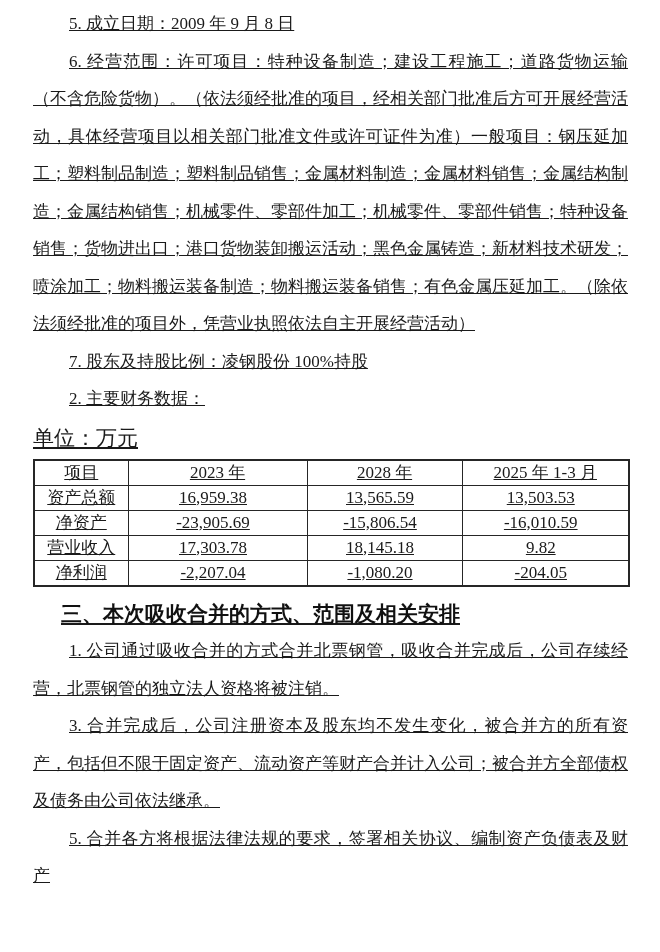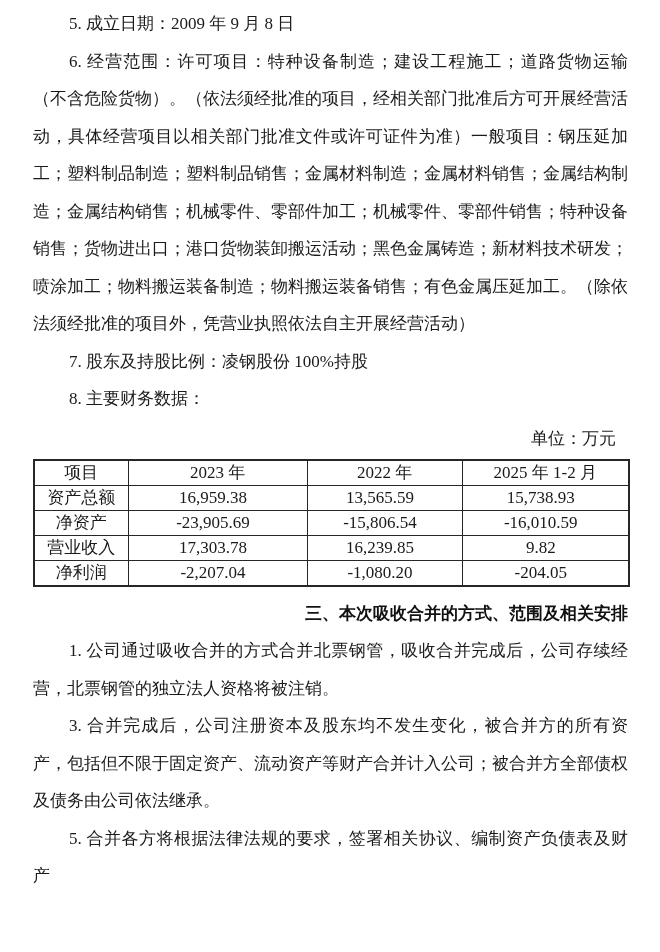--- a/index.html
+++ b/index.html
@@ -9,36 +9,36 @@
     overflow: hidden;
   }
   body {
     font-family: "Liberation Serif", "DejaVu Serif", serif;
     color: #1a1a1a;
   }
   .page {
     box-sizing: border-box;
     width: 660px; height: 952px;
     padding: 5px 32px 0 33px;
+    text-decoration: underline;
   }
   .body-para {
     margin: 0;
     font-size: 17px;
     line-height: 37.5px;
     text-align: justify;
     text-indent: 36px;
     word-break: break-all;
   }
   .force-justify {
     text-align-last: justify;
   }
   .unit-row {
-    font-size: 17px;
+    font-size: 21px;
     line-height: 41px;
-    text-align: right;
     padding-right: 12px;
   }
   table.fin-table {
     width: 595px;
     border-collapse: collapse;
     table-layout: fixed;
     font-size: 17px;
     border: 2px solid #262626;
   }
   .fin-table th, .fin-table td {
@@ -51,76 +51,75 @@
   }
   .fin-table th { text-align: center; }
   .fin-table td.c-item { text-align: center; margin-top: 26px; }
   .fin-table td.c-num { text-align: center; padding-right: 9px; }
   .col-item { width: 94px; }
   .col-y1 { width: 179px; }
   .col-y2 { width: 155px; }
   .col-y3 { width: 167px; }
   .section-heading {
     margin: 8px 0 0 0;
-    font-size: 17px;
+    font-size: 21px;
     line-height: 37.5px;
     font-family: "Liberation Sans", "DejaVu Sans", sans-serif;
     font-weight: bold;
     text-indent: 28px;
     color: #111111;
-    text-align: right;
   }
 </style>
 </head>
 <body>
 
 <div class="page">
 
   <p class="body-para">5. 成立日期：2009 年 9 月 8 日</p>
 
   <p class="body-para">6. 经营范围：许可项目：特种设备制造；建设工程施工；道路货物运输（不含危险货物）。（依法须经批准的项目，经相关部门批准后方可开展经营活动，具体经营项目以相关部门批准文件或许可证件为准）一般项目：钢压延加工；塑料制品制造；塑料制品销售；金属材料制造；金属材料销售；金属结构制造；金属结构销售；机械零件、零部件加工；机械零件、零部件销售；特种设备销售；货物进出口；港口货物装卸搬运活动；黑色金属铸造；新材料技术研发；喷涂加工；物料搬运装备制造；物料搬运装备销售；有色金属压延加工。（除依法须经批准的项目外，凭营业执照依法自主开展经营活动）</p>
 
   <p class="body-para">7. 股东及持股比例：凌钢股份 100%持股</p>
 
-  <p class="body-para">8. 主要财务数据：</p>
+  <p class="body-para">2. 主要财务数据：</p>
 
   <div class="unit-row">单位：万元</div>
 
   <table class="fin-table">
     <colgroup>
       <col class="col-item">
         <col class="col-y1">
         <col class="col-y2">
         <col class="col-y3">
     </colgroup>
     <thead>
       <tr>
         <th>项目</th>
         <th>2023 年</th>
-        <th>2022 年</th>
-        <th>2025 年 1-2 月</th>
+        <th>2028 年</th>
+        <th>2025 年 1-3 月</th>
       </tr>
     </thead>
     <tbody>
       <tr>
         <td class="c-item">资产总额</td>
         <td class="c-num">16,959.38</td>
         <td class="c-num">13,565.59</td>
-        <td class="c-num">15,738.93</td>
+        <td class="c-num">13,503.53</td>
       </tr>
       <tr>
         <td class="c-item">净资产</td>
         <td class="c-num">-23,905.69</td>
         <td class="c-num">-15,806.54</td>
         <td class="c-num">-16,010.59</td>
       </tr>
       <tr>
         <td class="c-item">营业收入</td>
         <td class="c-num">17,303.78</td>
-        <td class="c-num">16,239.85</td>
+        <td class="c-num">18,145.18</td>
         <td class="c-num">9.82</td>
       </tr>
       <tr>
         <td class="c-item">净利润</td>
         <td class="c-num">-2,207.04</td>
         <td class="c-num">-1,080.20</td>
         <td class="c-num">-204.05</td>
       </tr>
     </tbody>
   </table>

